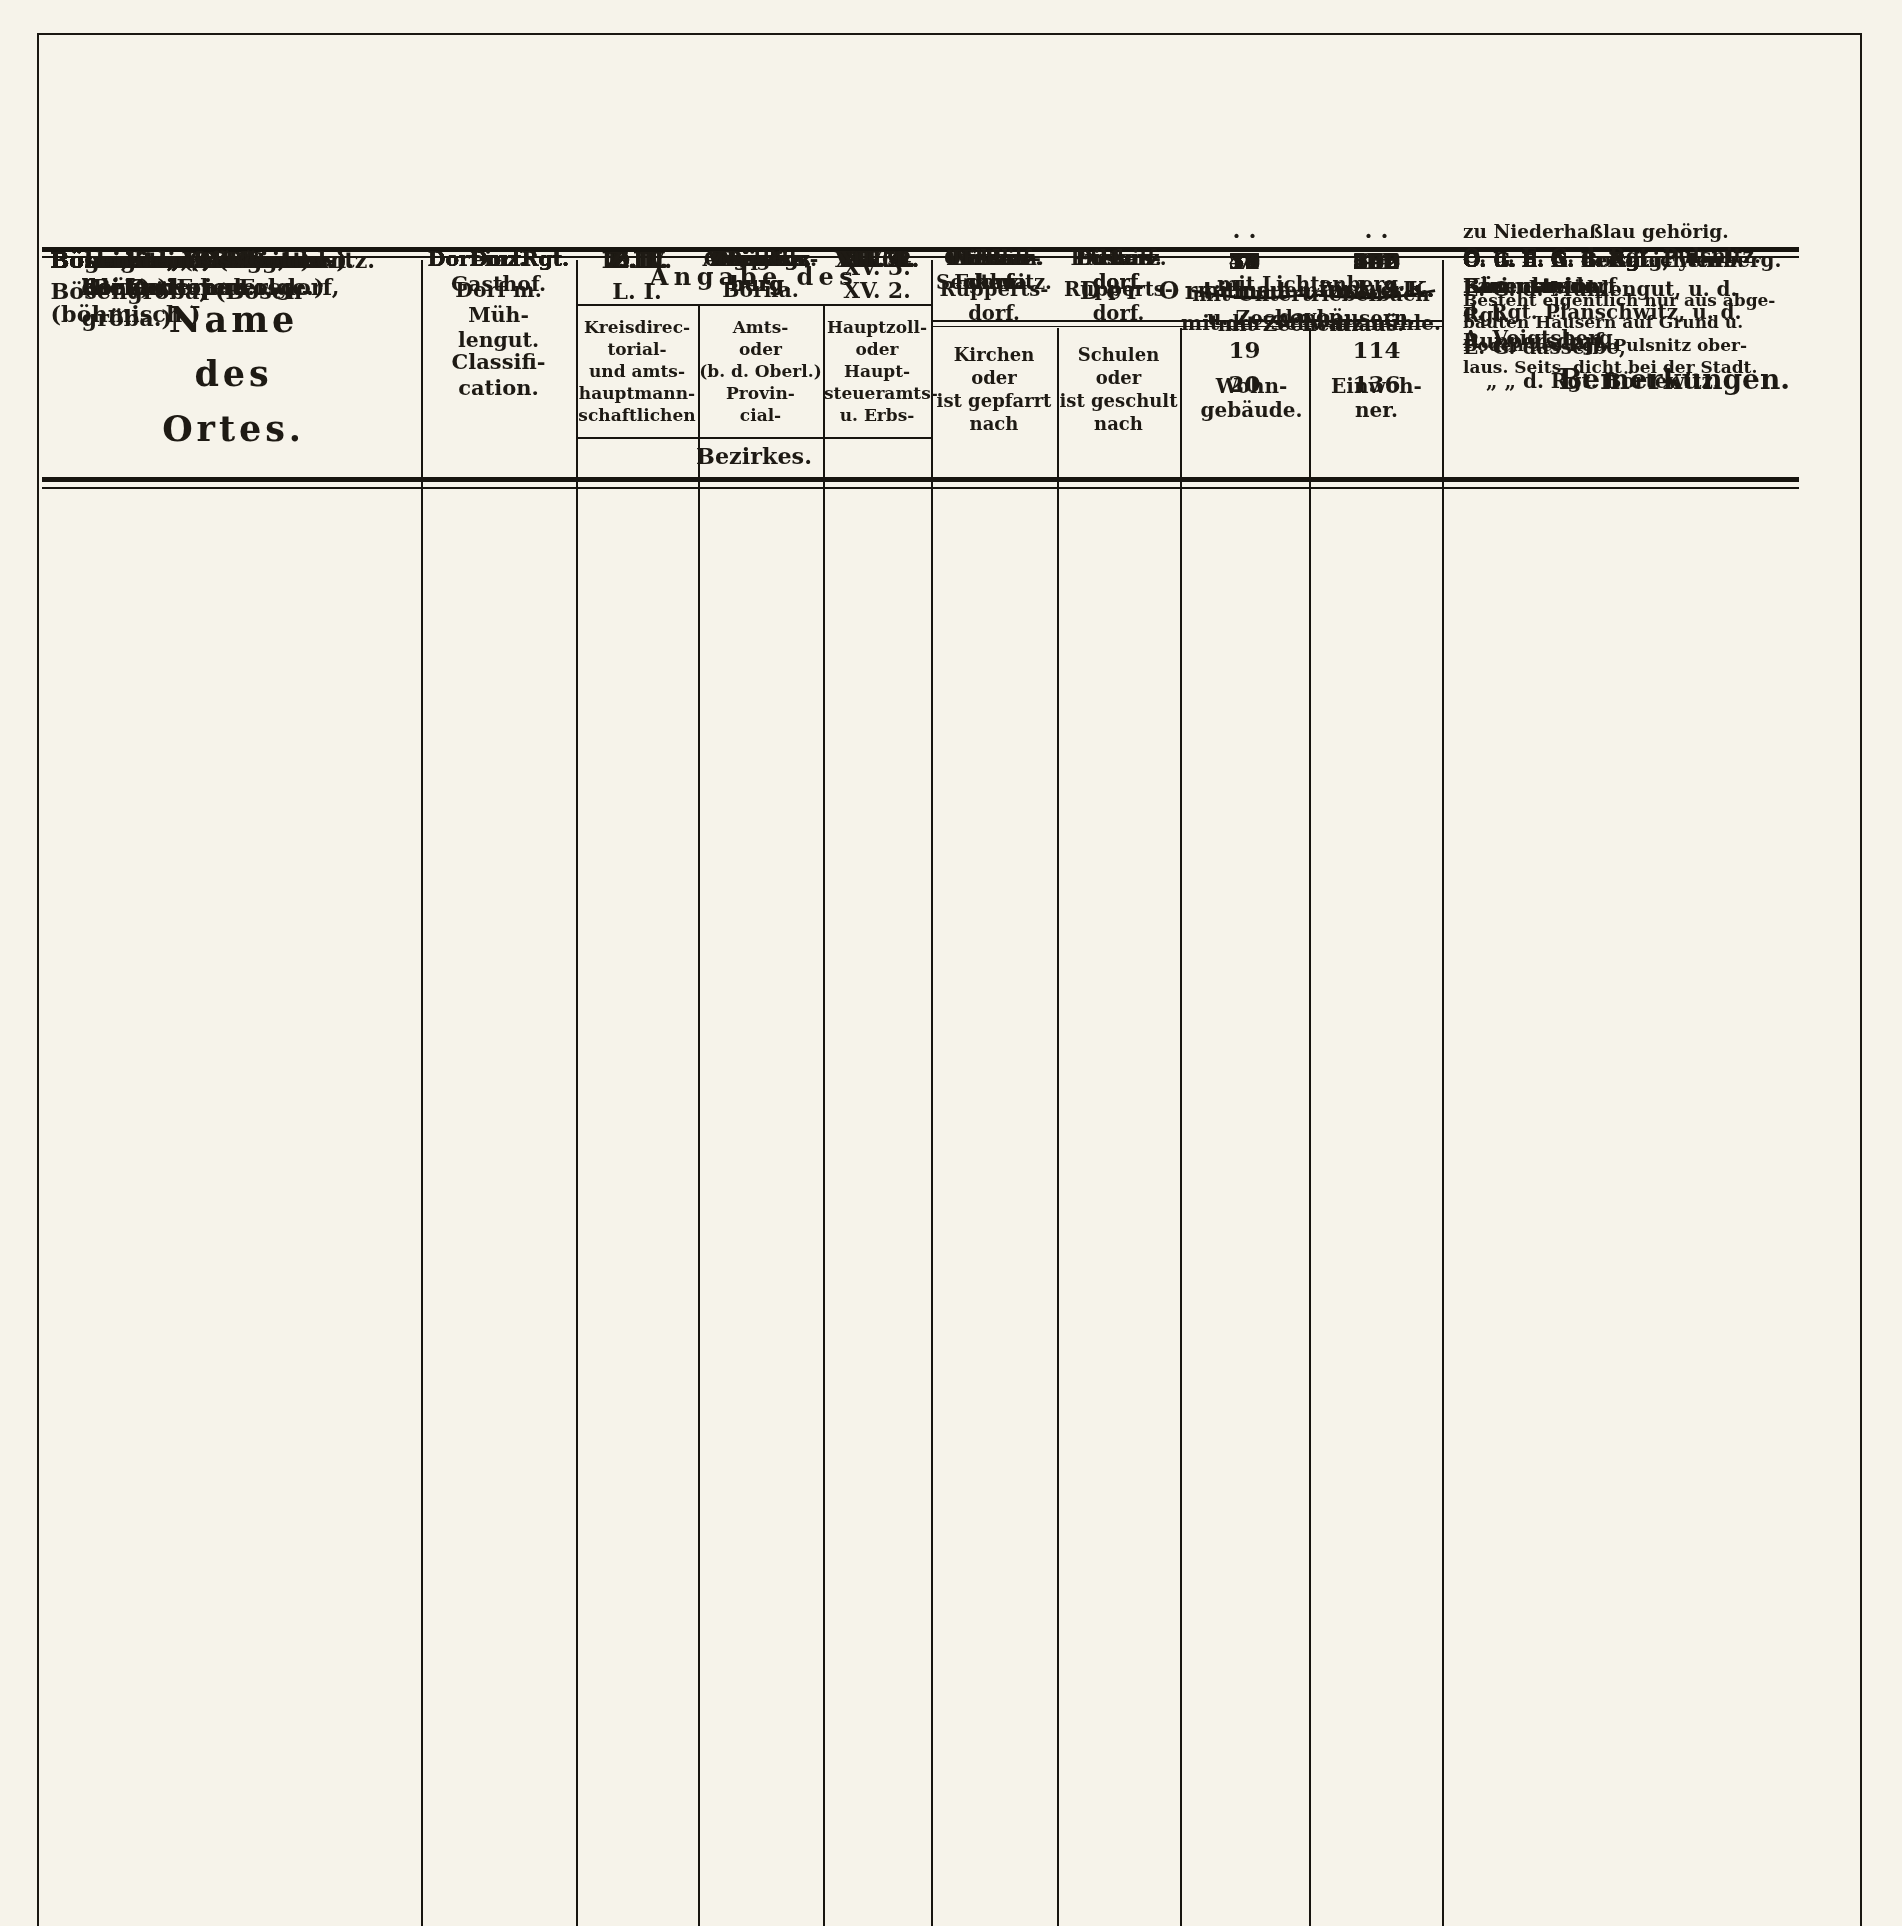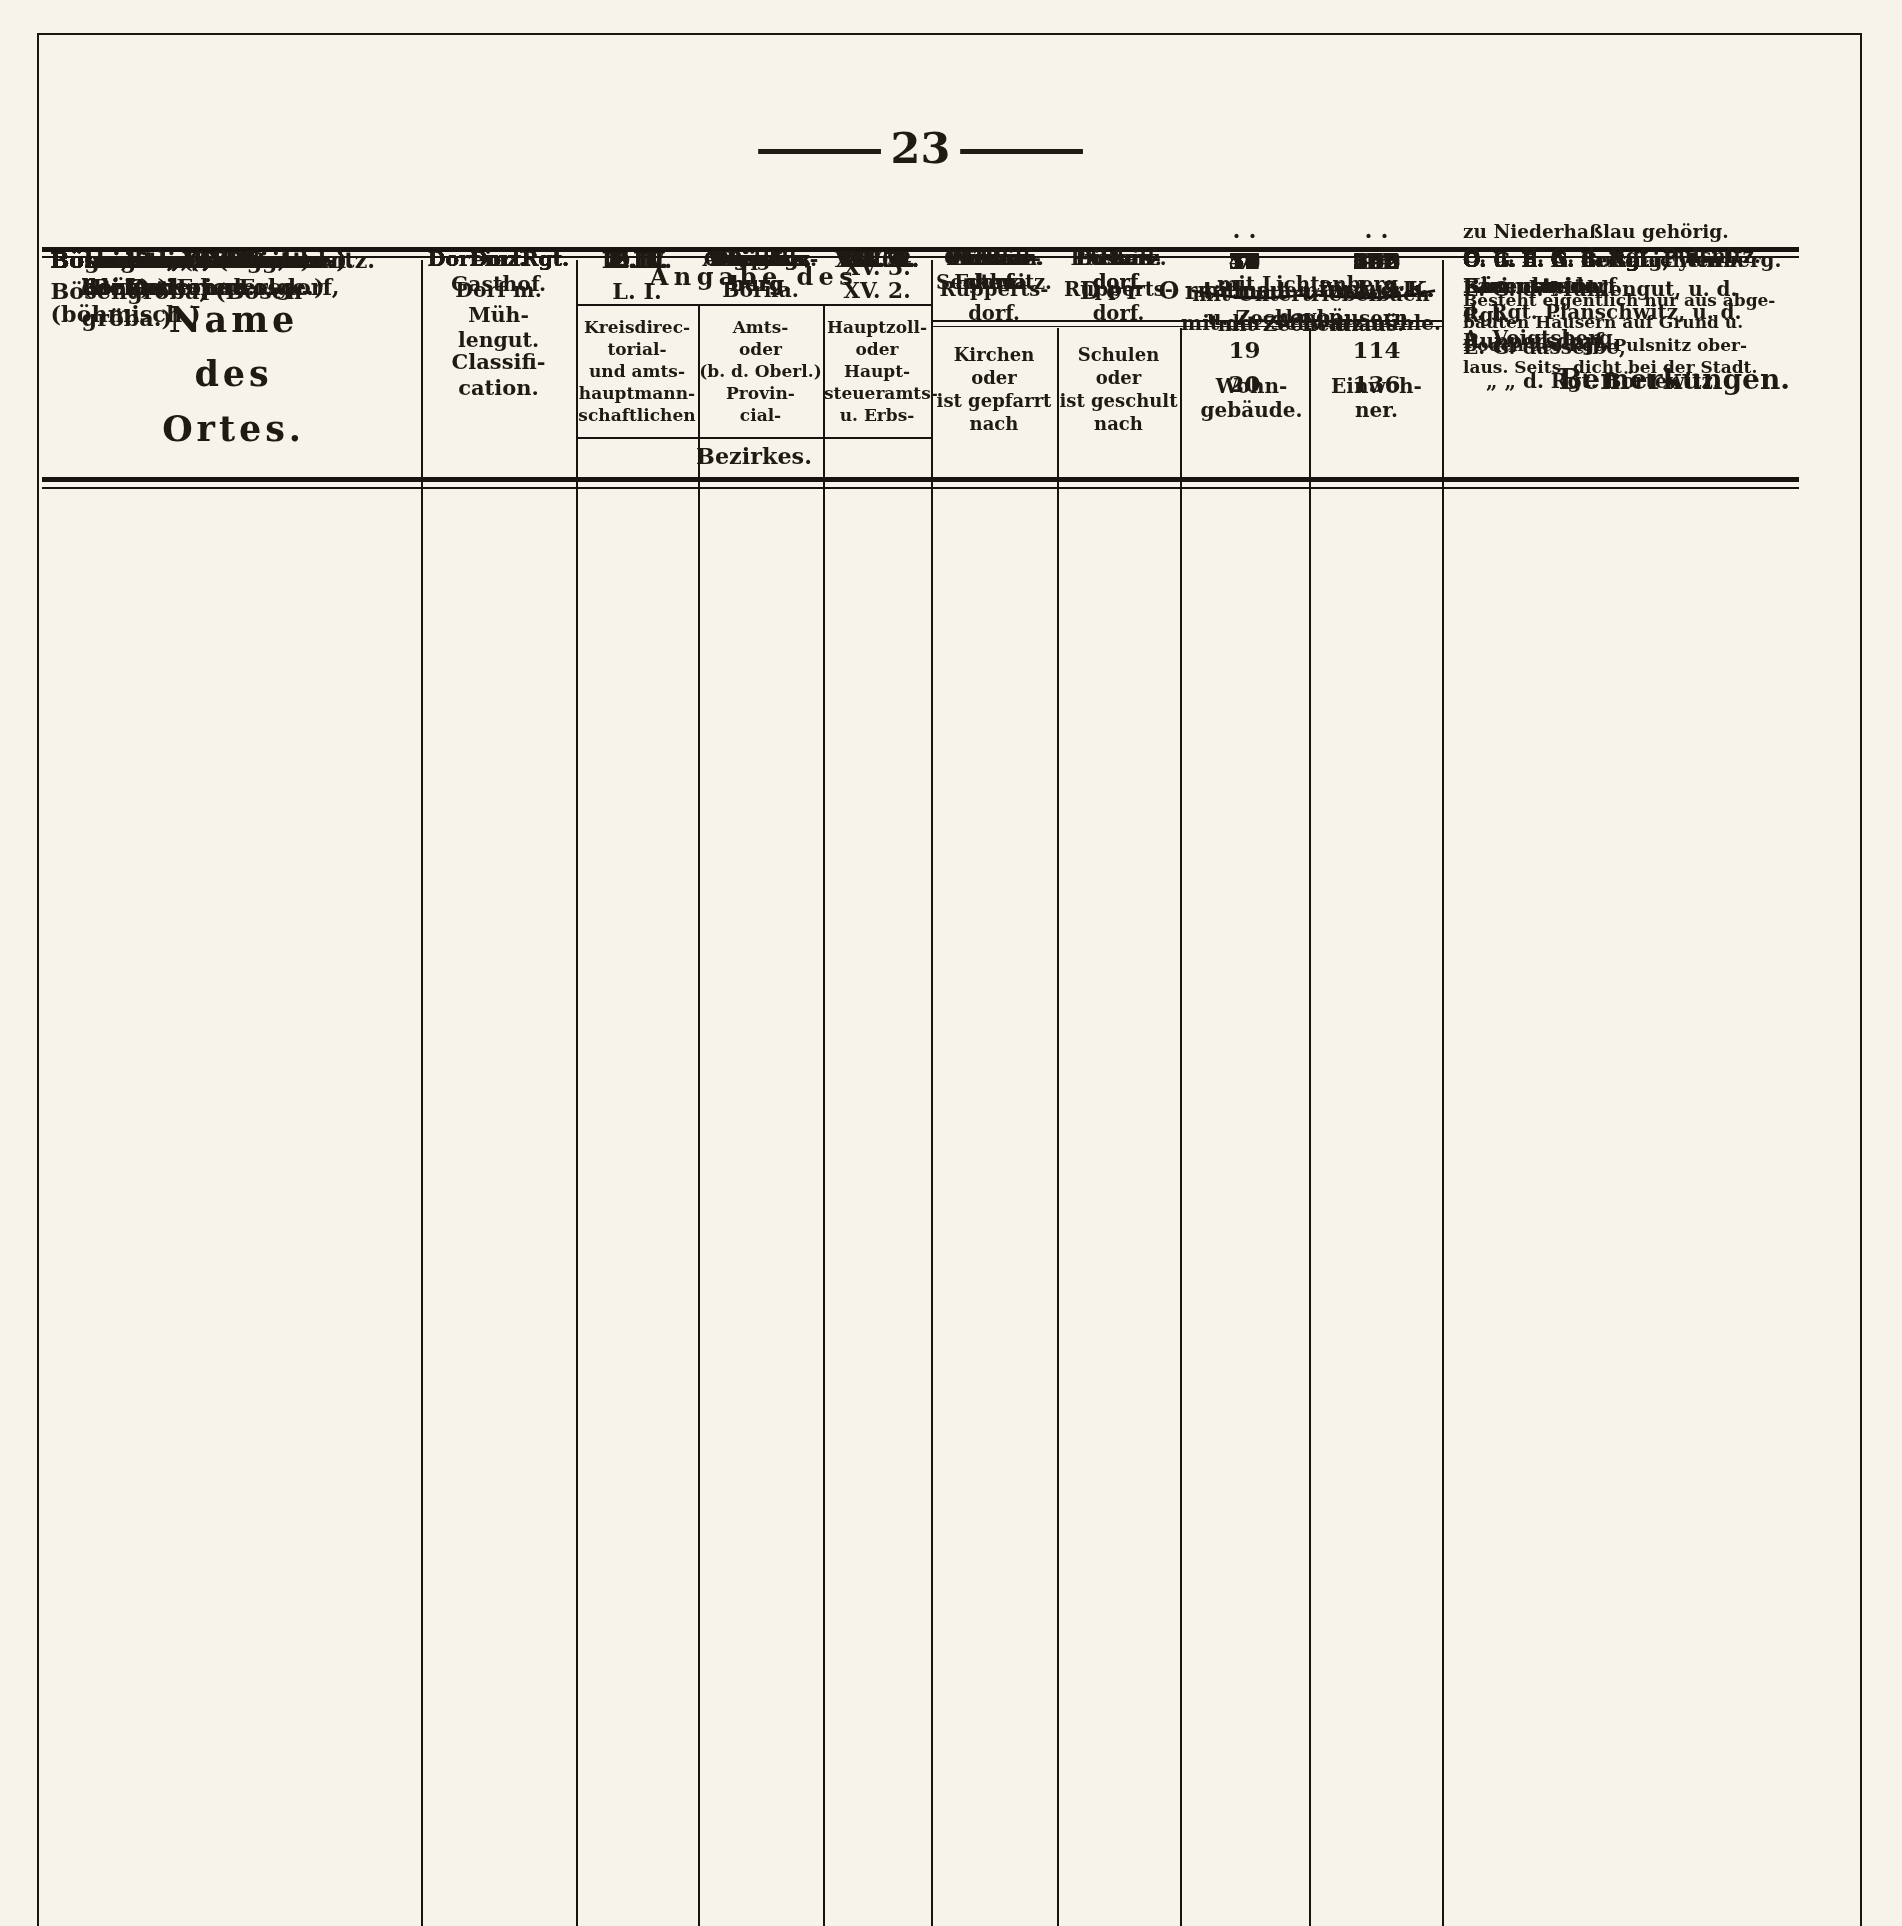--- a/index.html
+++ b/index.html
@@ -32,21 +32,20 @@
   .hdr-kol{font-size:18px;line-height:1.28;}
   .hdr-bem{font-size:28px;}
   .brace{position:absolute;}
 </style>
 </head>
 <body>
 
 <div class="sheet">
   <div class="frame"></div>
 
-  <div class="pagenum"><span class="dash">—</span><span>23</span><span class="dash">—</span></div>
 
   <div class="t">
 
     <div class="hl thick" style="left:0;top:0;width:1757px"></div>
     <div class="hl" style="left:0;top:9.2px;width:1757px"></div>
     <div class="hl" style="left:534px;top:57px;width:356px"></div>
     <div class="hl" style="left:889px;top:73px;width:511px"></div>
     <div class="hl" style="left:889px;top:79px;width:511px;height:1.2px"></div>
     <div class="hl" style="left:534px;top:190px;width:356px"></div>
     <div class="hl thick" style="left:0;top:230px;width:1757px"></div>

